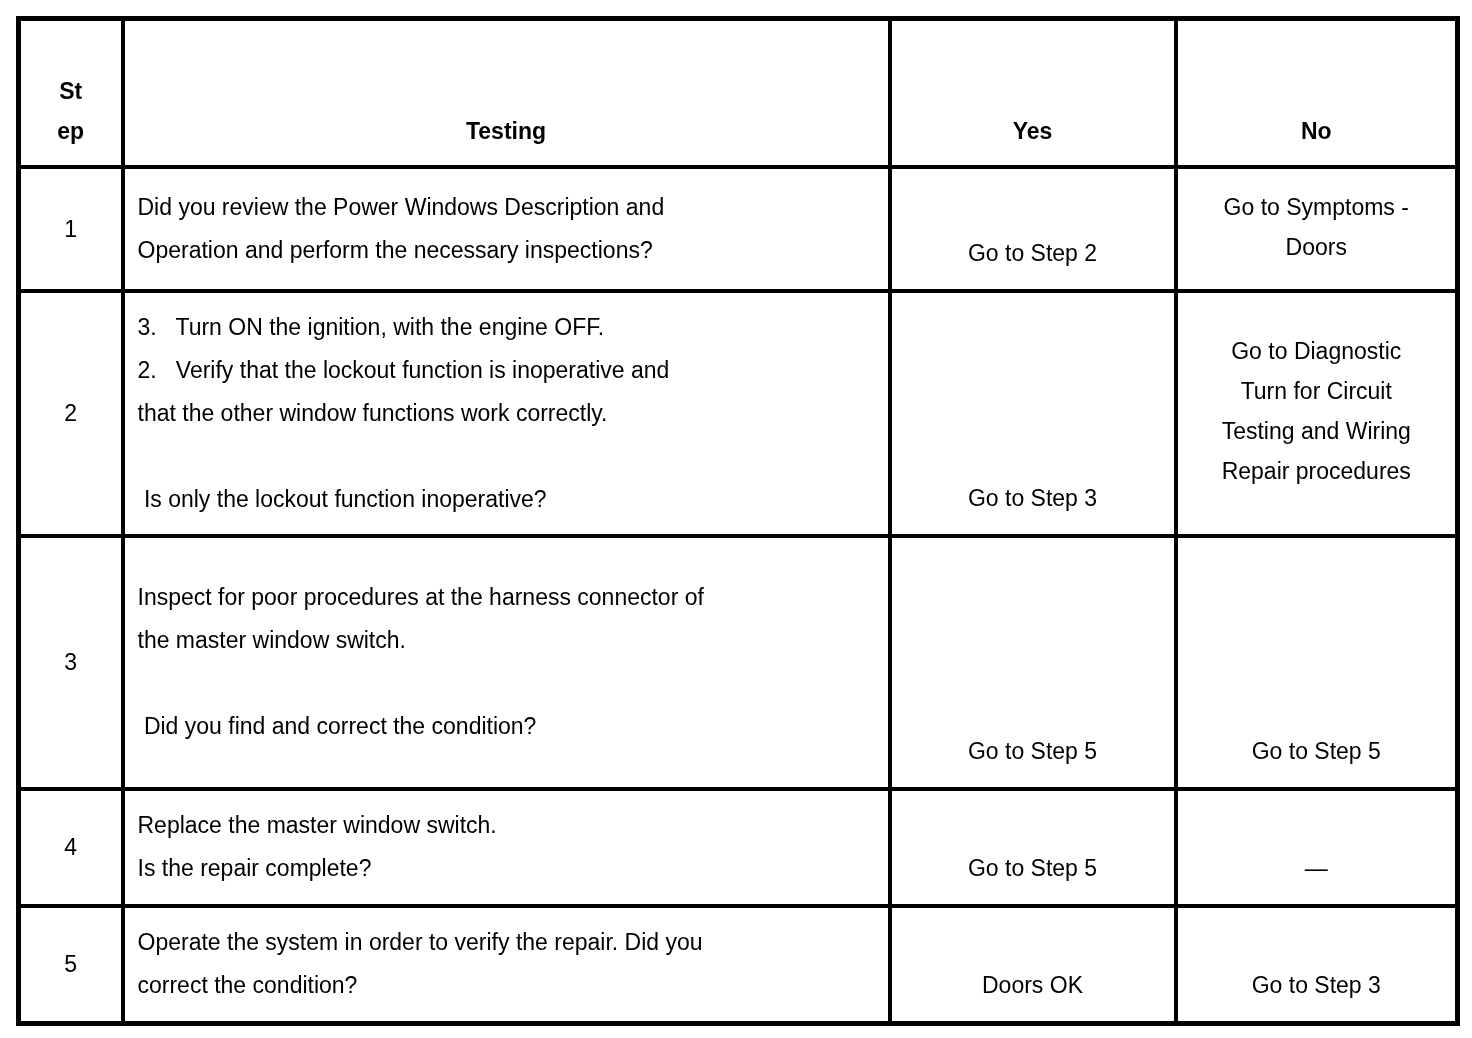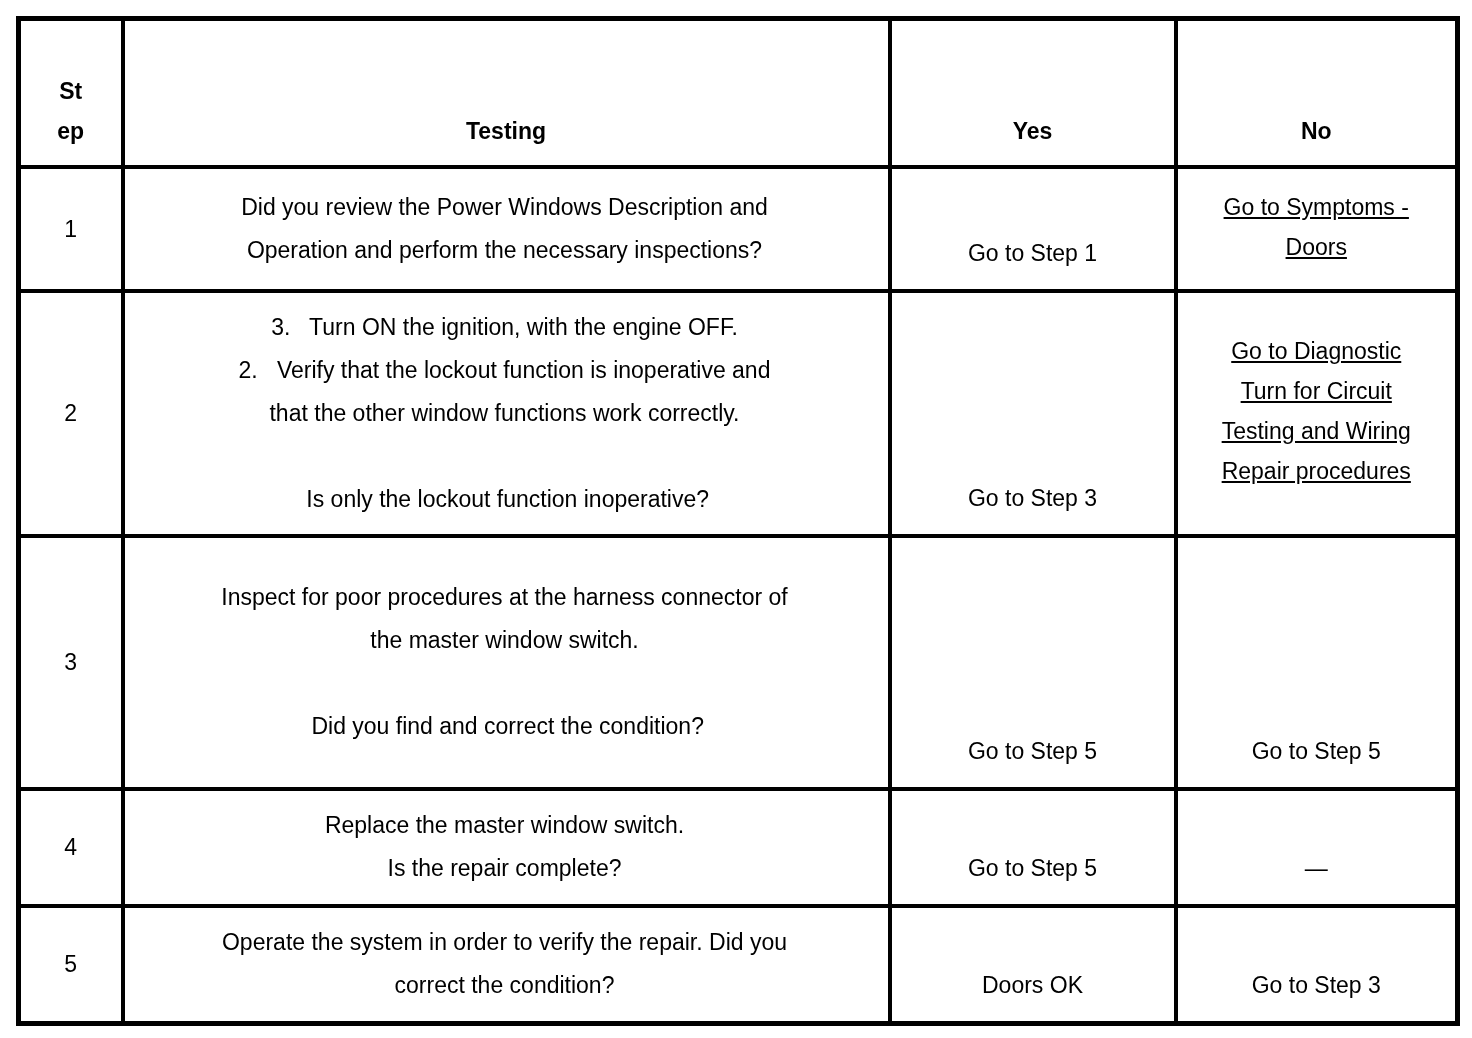--- a/index.html
+++ b/index.html
@@ -38,38 +38,37 @@
     line-height: 40px;
     white-space: pre-line;
   }
   td.step {
     text-align: center;
     vertical-align: middle;
     line-height: 40px;
     padding: 0;
   }
   td.action {
-    text-align: center;
+    text-align: left;
     vertical-align: middle;
     padding: 6px 16px 6px 13px;
     line-height: 43px;
     white-space: pre-wrap;
   }
   td.go {
     text-align: center;
     vertical-align: bottom;
     padding: 0 10px 14px 10px;
     line-height: 43px;
     white-space: pre-line;
   }
   td.go.mid {
     vertical-align: middle;
     padding-bottom: 4px;
     line-height: 40px;
-    text-decoration: underline;
   }
   thead tr          { height: 148px; }
   tbody tr:nth-child(1) { height: 124px; }
   tbody tr:nth-child(2) { height: 245px; }
   tbody tr:nth-child(3) { height: 253px; }
   tbody tr:nth-child(4) { height: 117px; }
   tbody tr:nth-child(5) { height: 118px; }
 </style>
 </head>
 <body>
@@ -89,21 +88,21 @@
         <th>Testing</th>
         <th>Yes</th>
         <th>No</th>
       </tr>
     </thead>
     <tbody id="table-body">
         <tr>
           <td class="step">1</td>
           <td class="action">Did you review the Power Windows Description and
 Operation and perform the necessary inspections?</td>
-          <td class="go">Go to Step 1</td>
+          <td class="go">Go to Step 2</td>
           <td class="go mid">Go to Symptoms -
 Doors</td>
         </tr>
         <tr>
           <td class="step">2</td>
           <td class="action">3.   Turn ON the ignition, with the engine OFF.
 2.   Verify that the lockout function is inoperative and
 that the other window functions work correctly.
 
  Is only the lockout function inoperative?</td>

